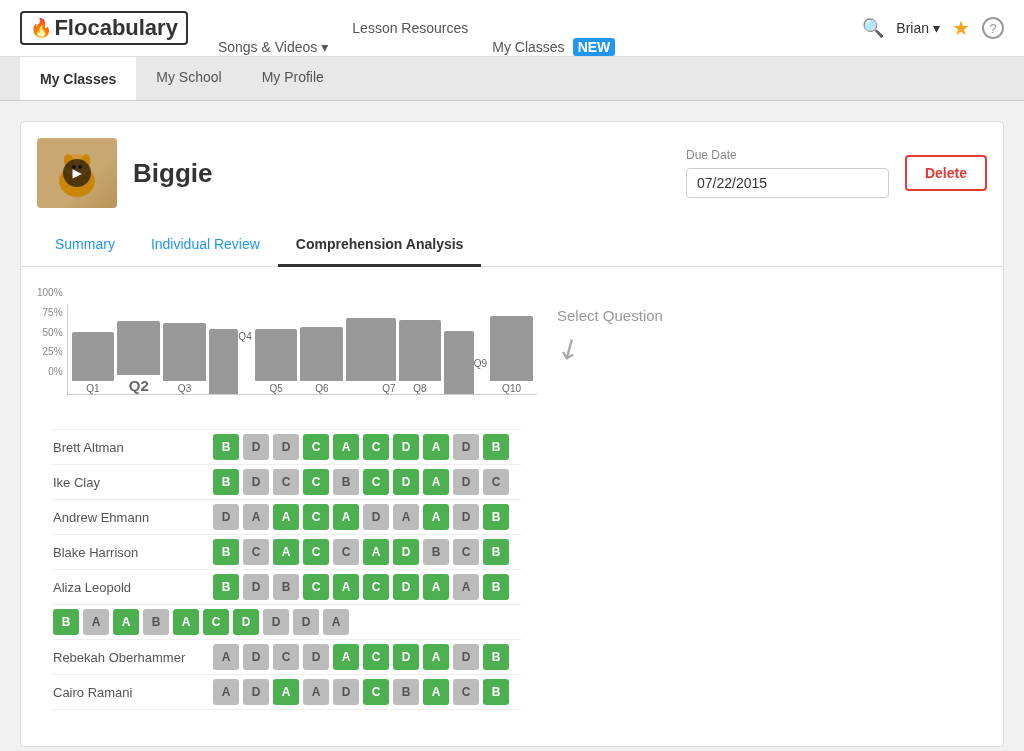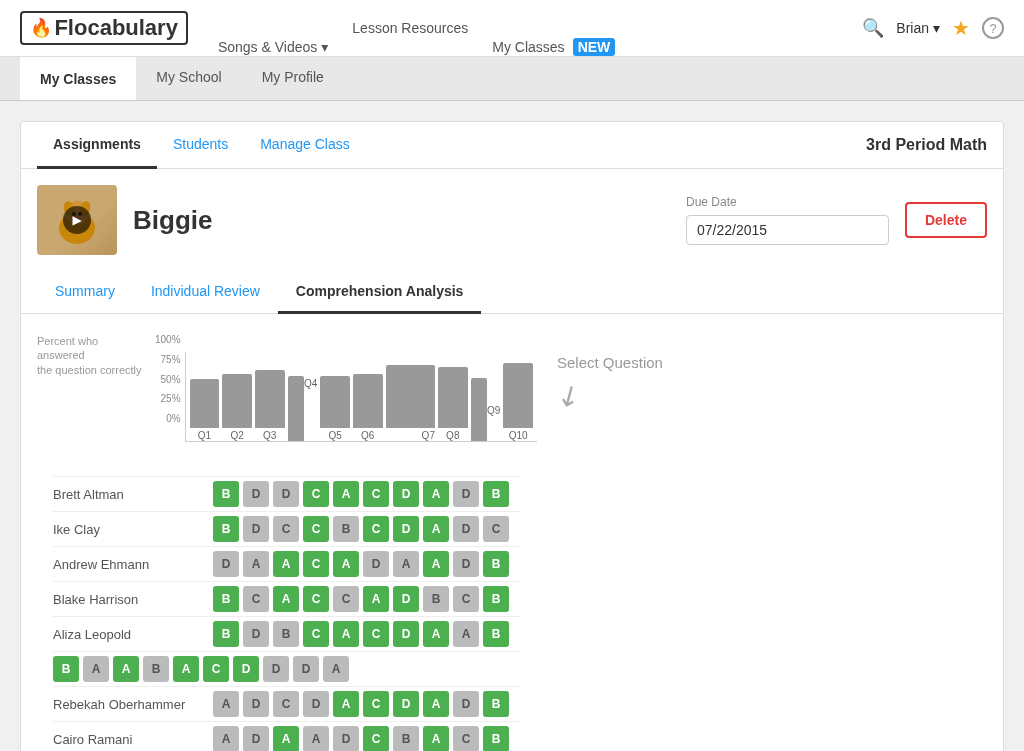--- a/index.html
+++ b/index.html
@@ -328,32 +328,20 @@
     <span>My School</span>
   </div>
   <div class="sub-nav-item">
     <span>My Profile</span>
   </div>
 </div>
 
 <div class="main-content">
   <div class="card">
 
-    <div class="tabs-header">
-      <div class="tab-item active">
-        <span>Assignments</span>
-      </div>
-      <div class="tab-item blue">
-        <span>Students</span>
-      </div>
-      <div class="tab-item blue">
-        <span>Manage Class</span>
-      </div>
-      <div class="class-name">3rd Period Math</div>
-    </div>
 
     <div class="assignment-header">
       <div class="squirrel-img">
 
         <svg width="60" height="55" viewBox="0 0 60 55">
           <ellipse cx="30" cy="35" rx="18" ry="16" fill="#c8870a"></ellipse>
           <circle cx="30" cy="20" r="12" fill="#d4953a"></circle>
           <ellipse cx="22" cy="16" rx="5" ry="8" fill="#c8870a" transform="rotate(-15 22 16)"></ellipse>
           <ellipse cx="38" cy="16" rx="5" ry="8" fill="#c8870a" transform="rotate(15 38 16)"></ellipse>
           <circle cx="27" cy="21" r="2" fill="#333"></circle>
@@ -378,41 +366,38 @@
         <span>Individual Review</span>
       </div>
       <div class="analysis-tab active">
         <span>Comprehension Analysis</span>
       </div>
     </div>
 
     <div class="chart-section">
       <div class="chart-container">
         <div style="display:flex; gap:8px;">
-          <div style="display:flex; flex-direction:column; justify-content:flex-start; width:110px;">
-            <span style="font-size:11px;color:#999;line-height:1.3;">Percent who answered<br>the question correctly</span>
-          </div>
           <div style="flex:1;">
             <div style="display:flex; align-items:flex-end; gap:0;">
               <div style="display:flex; flex-direction:column; justify-content:space-between; height:108px; text-align:right; padding-right:4px; padding-bottom:18px;">
                 <span style="font-size:10px;color:#888;">100%</span>
                 <span style="font-size:10px;color:#888;">75%</span>
                 <span style="font-size:10px;color:#888;">50%</span>
                 <span style="font-size:10px;color:#888;">25%</span>
                 <span style="font-size:10px;color:#888;">0%</span>
               </div>
               <div id="chart-bars-container" style="display:flex;align-items:flex-end;gap:3px;height:90px;border-left:1px solid #ccc;border-bottom:1px solid #ccc;padding:0 4px 0 4px; flex:1;">
 
               <div style="display: flex; flex-direction: column; align-items: center; flex: 1 1 0%;">
                     <div style="background: rgb(153, 153, 153); width: 100%; border-radius: 2px 2px 0px 0px; height: 49.5px;"></div>
                     <span style="font-size: 10px; color: rgb(102, 102, 102); margin-top: 2px;">Q1</span>
                   </div>
                   <div style="display: flex; flex-direction: column; align-items: center; flex: 1 1 0%;">
                     <div style="background: rgb(153, 153, 153); width: 100%; border-radius: 2px 2px 0px 0px; height: 54px;"></div>
-                    <span style="font-size: 10px; color: rgb(102, 102, 102); margin-top: 2px;">Q2</span>
+                    <span style="font-size: 15px; color: rgb(102, 102, 102); margin-top: 2px; font-weight: bold;">Q2</span>
                   </div>
                   <div style="display: flex; flex-direction: column; align-items: center; flex: 1 1 0%;">
                     <div style="background: rgb(153, 153, 153); width: 100%; border-radius: 2px 2px 0px 0px; height: 58.5px;"></div>
                     <span style="font-size: 10px; color: rgb(102, 102, 102); margin-top: 2px;">Q3</span>
                   </div>
                   <div style="display: flex; flex-direction: row; align-items: flex-start; flex: 1 1 0%;">
                     <div style="background: rgb(153, 153, 153); width: 100%; border-radius: 2px 2px 0px 0px; height: 64.8px;"></div>
                     <span style="font-size: 10px; color: rgb(102, 102, 102); margin-top: 2px;">Q4</span>
                   </div>
                   <div style="display: flex; flex-direction: column; align-items: center; flex: 1 1 0%;">

